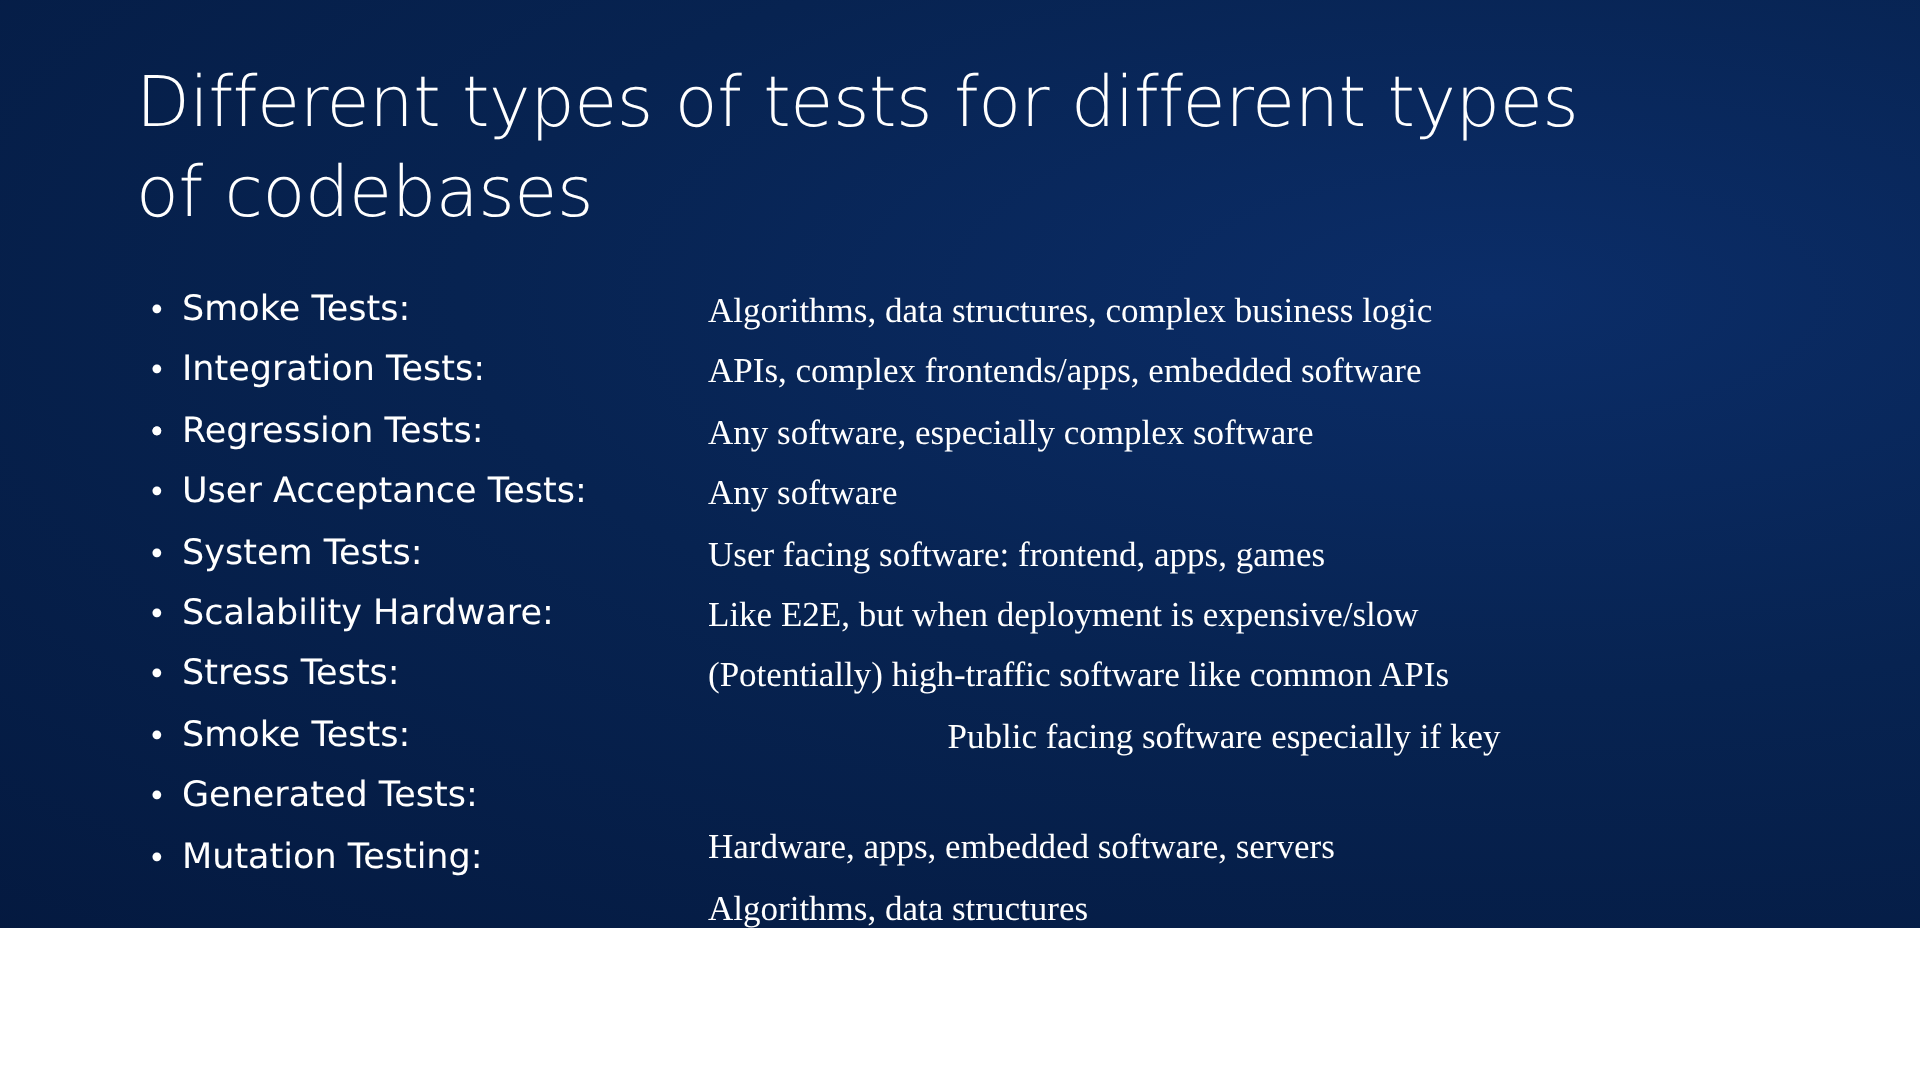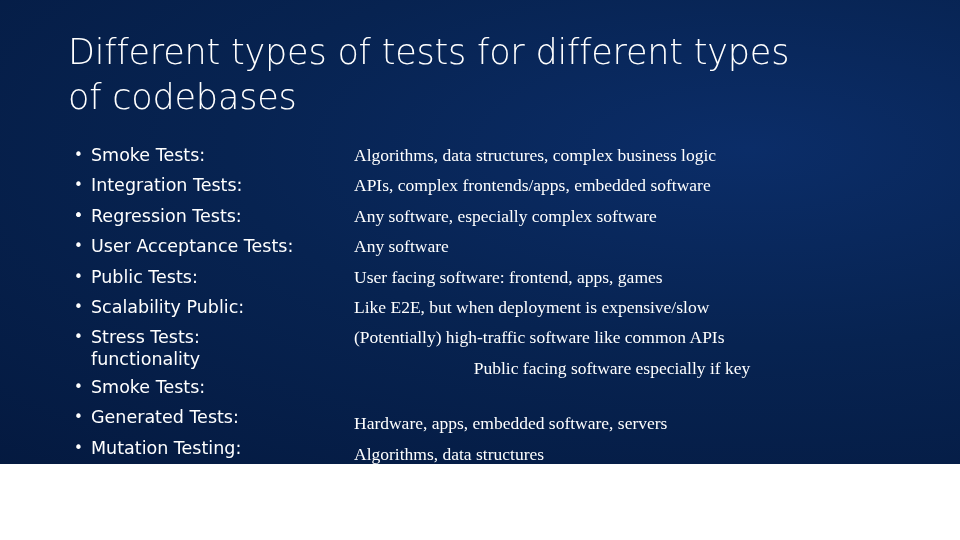--- a/index.html
+++ b/index.html
@@ -150,32 +150,31 @@
           <span class="bullet-label">Regression Tests:</span>
         </li>
 
         <li class="bullet-item">
           <span class="bullet-dot">•</span>
           <span class="bullet-label">User Acceptance Tests:</span>
         </li>
 
         <li class="bullet-item">
           <span class="bullet-dot">•</span>
-          <span class="bullet-label">Public Tests:</span>
-        </li>
-
-        <li class="bullet-item">
-          <span class="bullet-dot">•</span>
-          <span class="bullet-label">Scalability Public:</span>
+          <span class="bullet-label">System Tests:</span>
+        </li>
+
+        <li class="bullet-item">
+          <span class="bullet-dot">•</span>
+          <span class="bullet-label">Scalability Hardware:</span>
         </li>
 
         <li class="bullet-item">
           <span class="bullet-dot">•</span>
           <span class="bullet-label">Stress Tests:</span>
-          <span class="continuation">functionality</span>
         </li>
 
         <li class="bullet-item">
           <span class="bullet-dot">•</span>
           <span class="bullet-label">Smoke Tests:</span>
         </li>
 
         <li class="bullet-item">
           <span class="bullet-dot">•</span>
           <span class="bullet-label">Generated Tests:</span>

